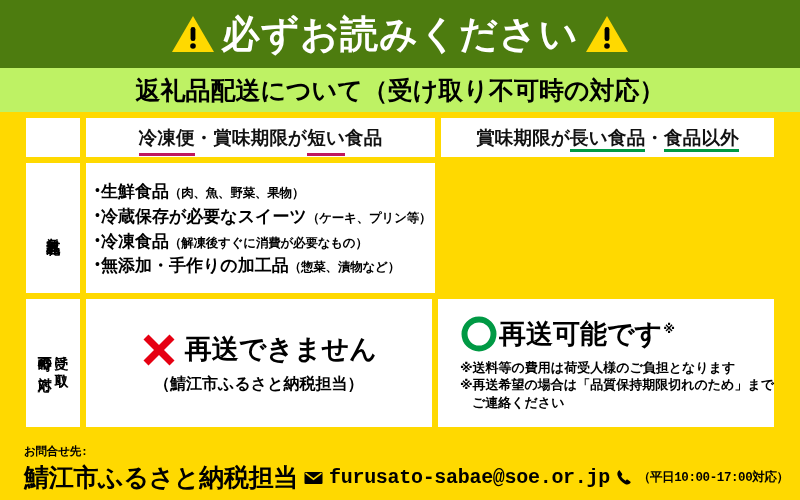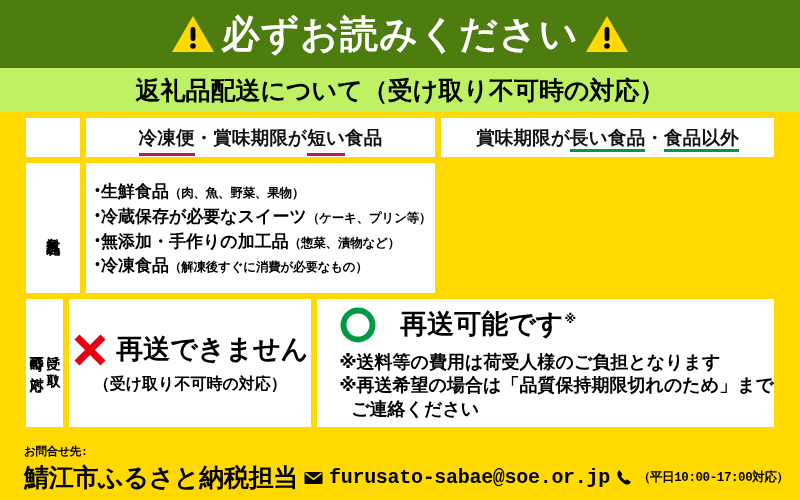--- a/index.html
+++ b/index.html
@@ -184,35 +184,35 @@
     display: flex;
     flex-direction: column;
     justify-content: center;
     padding-left: 22px;
     box-sizing: border-box;
     gap: 7px;
   }
   .resend-head-right {
     display: flex;
     align-items: center;
-    gap: 23px;
+    gap: 1px;
   }
   .sup-mark {
     font-size: 12px;
     font-weight: bold;
     vertical-align: super;
     margin-left: 1px;
   }
   .notes {
     display: flex;
     flex-direction: column;
     gap: 1px;
   }
   .note-line {
-    font-size: 18px;
+    font-size: 13px;
     font-weight: bold;
     color: #000;
     line-height: 1.25;
     white-space: nowrap;
   }
   .note-indent { padding-left: 12px; }
 
   
   .footer {
     position: absolute;
@@ -306,24 +306,24 @@
 
       <div class="cell c-left">
         <div class="items">
           <div class="item">
             <span class="bullet">•</span><span class="item-main">生鮮食品</span><span class="item-sub">（肉、魚、野菜、果物）</span>
           </div>
           <div class="item">
             <span class="bullet">•</span><span class="item-main">冷蔵保存が必要なスイーツ</span><span class="item-sub">（ケーキ、プリン等）</span>
           </div>
           <div class="item">
+            <span class="bullet">•</span><span class="item-main">冷凍食品</span><span class="item-sub">（解凍後すぐに消費が必要なもの）</span>
+          </div>
+          <div class="item">
             <span class="bullet">•</span><span class="item-main">無添加・手作りの加工品</span><span class="item-sub">（惣菜、漬物など）</span>
-          </div>
-          <div class="item">
-            <span class="bullet">•</span><span class="item-main">冷凍食品</span><span class="item-sub">（解凍後すぐに消費が必要なもの）</span>
           </div>
         </div>
       </div>
 
     </div>
 
     <div class="trow row-resend">
       <div class="cell c-label vert">
         <span class="vert-double">
           <span class="vert-text">受け取り</span>
@@ -335,21 +335,21 @@
         <div class="resend-left">
           <div class="resend-head">
             <span class="ico">
               <svg width="36" height="36" viewBox="0 0 36 36" aria-hidden="true">
                 <line x1="5" y1="5" x2="31" y2="31" stroke="#e60012" stroke-width="7" stroke-linecap="butt"></line>
                 <line x1="31" y1="5" x2="5" y2="31" stroke="#e60012" stroke-width="7" stroke-linecap="butt"></line>
               </svg>
             </span>
             <span class="resend-head-text">再送できません</span>
           </div>
-          <div class="resend-note">（受け取り不可時の対応）</div>
+          <div class="resend-note">（鯖江市ふるさと納税担当）</div>
         </div>
       </div>
 
       <div class="cell c-right">
         <div class="resend-right">
           <div class="resend-head-right">
             <span class="ico">
               <svg width="38" height="38" viewBox="0 0 38 38" aria-hidden="true">
                 <circle cx="19" cy="19" r="14.5" fill="none" stroke="#009944" stroke-width="6"></circle>
               </svg>

